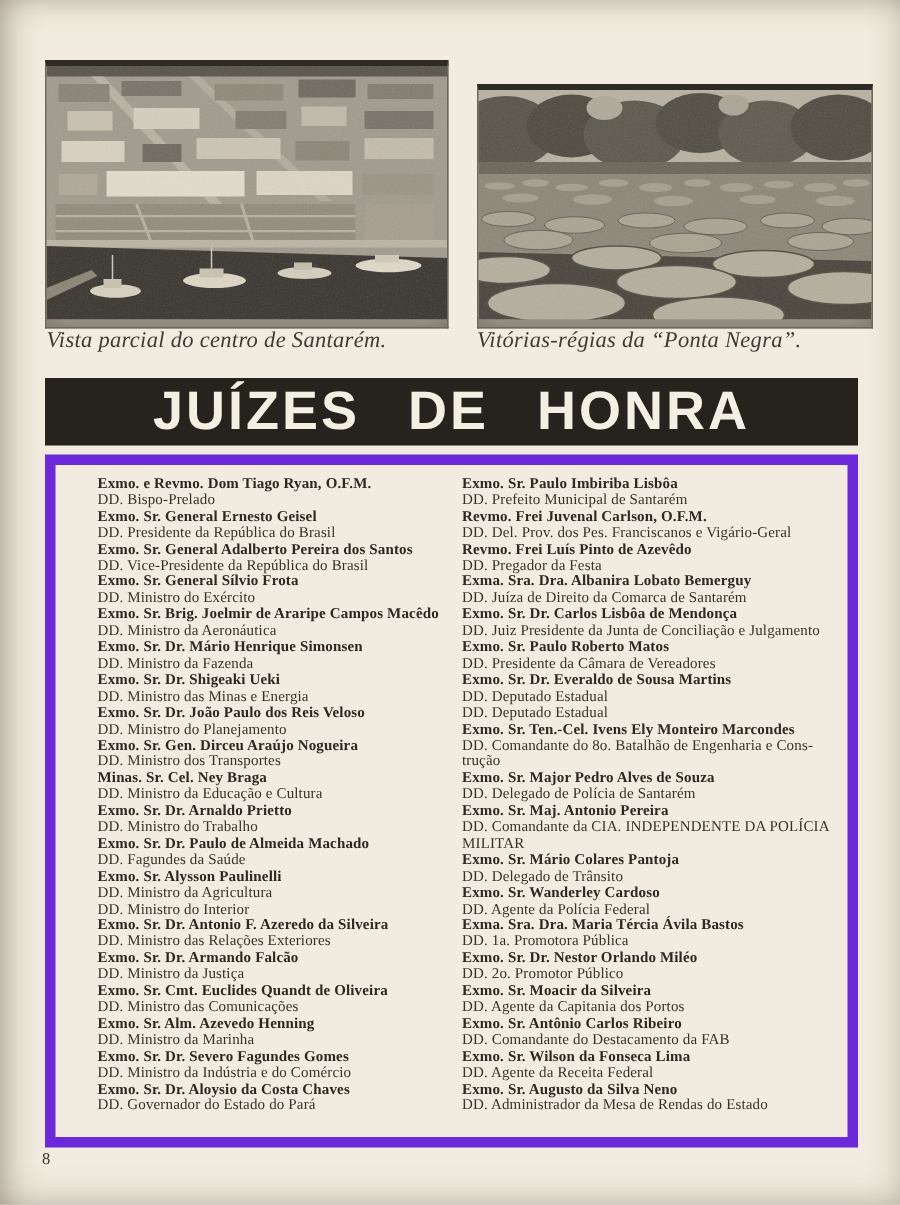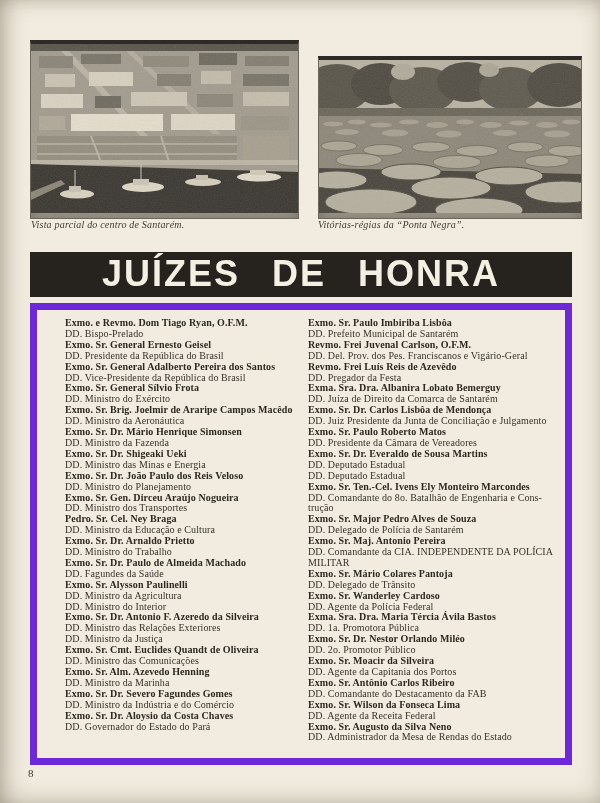--- a/index.html
+++ b/index.html
@@ -13,21 +13,21 @@
   }
   .photo{
     position:absolute;background:#a29b8e;
     border:1px solid #6b675c;border-top:4px solid #2e2b26;
     box-shadow:inset 0 0 16px rgba(40,36,30,.35);
   }
   .photo svg{display:block;}
   .photo-left{left:30px;top:40px;width:267px;height:174px;}
   .photo-right{left:318px;top:56px;width:262px;height:158px;}
   .caption{
-    position:absolute;top:219px;font-style:italic;font-size:10px;
+    position:absolute;top:219px;font-style:italic;font-size:15px;
     color:#3f3b33;letter-spacing:.2px;
   }
   .caption-left{left:31px;}
   .caption-right{left:318px;}
   .banner{
     position:absolute;left:30px;top:252px;width:542px;height:45px;
     background:#26231e;display:flex;align-items:center;justify-content:center;
   }
   .banner-title{
     font-family:"Liberation Sans", sans-serif;font-weight:bold;
@@ -206,47 +206,48 @@
           <div class="line b">Exmo. Sr. Brig. Joelmir de Araripe Campos Macêdo</div>
           <div class="line">DD. Ministro da Aeronáutica</div>
           <div class="line b">Exmo. Sr. Dr. Mário Henrique Simonsen</div>
           <div class="line">DD. Ministro da Fazenda</div>
           <div class="line b">Exmo. Sr. Dr. Shigeaki Ueki</div>
           <div class="line">DD. Ministro das Minas e Energia</div>
           <div class="line b">Exmo. Sr. Dr. João Paulo dos Reis Veloso</div>
           <div class="line">DD. Ministro do Planejamento</div>
           <div class="line b">Exmo. Sr. Gen. Dirceu Araújo Nogueira</div>
           <div class="line">DD. Ministro dos Transportes</div>
-          <div class="line b">Pedro. Sr. Cel. Ney Braga</div>
+          <div class="line b">Minas. Sr. Cel. Ney Braga</div>
           <div class="line">DD. Ministro da Educação e Cultura</div>
           <div class="line b">Exmo. Sr. Dr. Arnaldo Prietto</div>
           <div class="line">DD. Ministro do Trabalho</div>
           <div class="line b">Exmo. Sr. Dr. Paulo de Almeida Machado</div>
           <div class="line">DD. Fagundes da Saúde</div>
           <div class="line b">Exmo. Sr. Alysson Paulinelli</div>
           <div class="line">DD. Ministro da Agricultura</div>
           <div class="line">DD. Ministro do Interior</div>
           <div class="line b">Exmo. Sr. Dr. Antonio F. Azeredo da Silveira</div>
           <div class="line">DD. Ministro das Relações Exteriores</div>
+          <div class="line b">Exmo. Sr. Dr. Armando Falcão</div>
           <div class="line">DD. Ministro da Justiça</div>
           <div class="line b">Exmo. Sr. Cmt. Euclides Quandt de Oliveira</div>
           <div class="line">DD. Ministro das Comunicações</div>
           <div class="line b">Exmo. Sr. Alm. Azevedo Henning</div>
           <div class="line">DD. Ministro da Marinha</div>
           <div class="line b">Exmo. Sr. Dr. Severo Fagundes Gomes</div>
           <div class="line">DD. Ministro da Indústria e do Comércio</div>
           <div class="line b">Exmo. Sr. Dr. Aloysio da Costa Chaves</div>
           <div class="line">DD. Governador do Estado do Pará</div>
         </div>
       <div class="col col-right">
           <div class="line b">Exmo. Sr. Paulo Imbiriba Lisbôa</div>
           <div class="line">DD. Prefeito Municipal de Santarém</div>
           <div class="line b">Revmo. Frei Juvenal Carlson, O.F.M.</div>
           <div class="line">DD. Del. Prov. dos Pes. Franciscanos e Vigário-Geral</div>
-          <div class="line b">Revmo. Frei Luís Reis de Azevêdo</div>
+          <div class="line b">Revmo. Frei Luís Pinto de Azevêdo</div>
           <div class="line">DD. Pregador da Festa</div>
           <div class="line b">Exma. Sra. Dra. Albanira Lobato Bemerguy</div>
           <div class="line">DD. Juíza de Direito da Comarca de Santarém</div>
           <div class="line b">Exmo. Sr. Dr. Carlos Lisbôa de Mendonça</div>
           <div class="line">DD. Juiz Presidente da Junta de Conciliação e Julgamento</div>
           <div class="line b">Exmo. Sr. Paulo Roberto Matos</div>
           <div class="line">DD. Presidente da Câmara de Vereadores</div>
           <div class="line b">Exmo. Sr. Dr. Everaldo de Sousa Martins</div>
           <div class="line">DD. Deputado Estadual</div>
           <div class="line">DD. Deputado Estadual</div>

